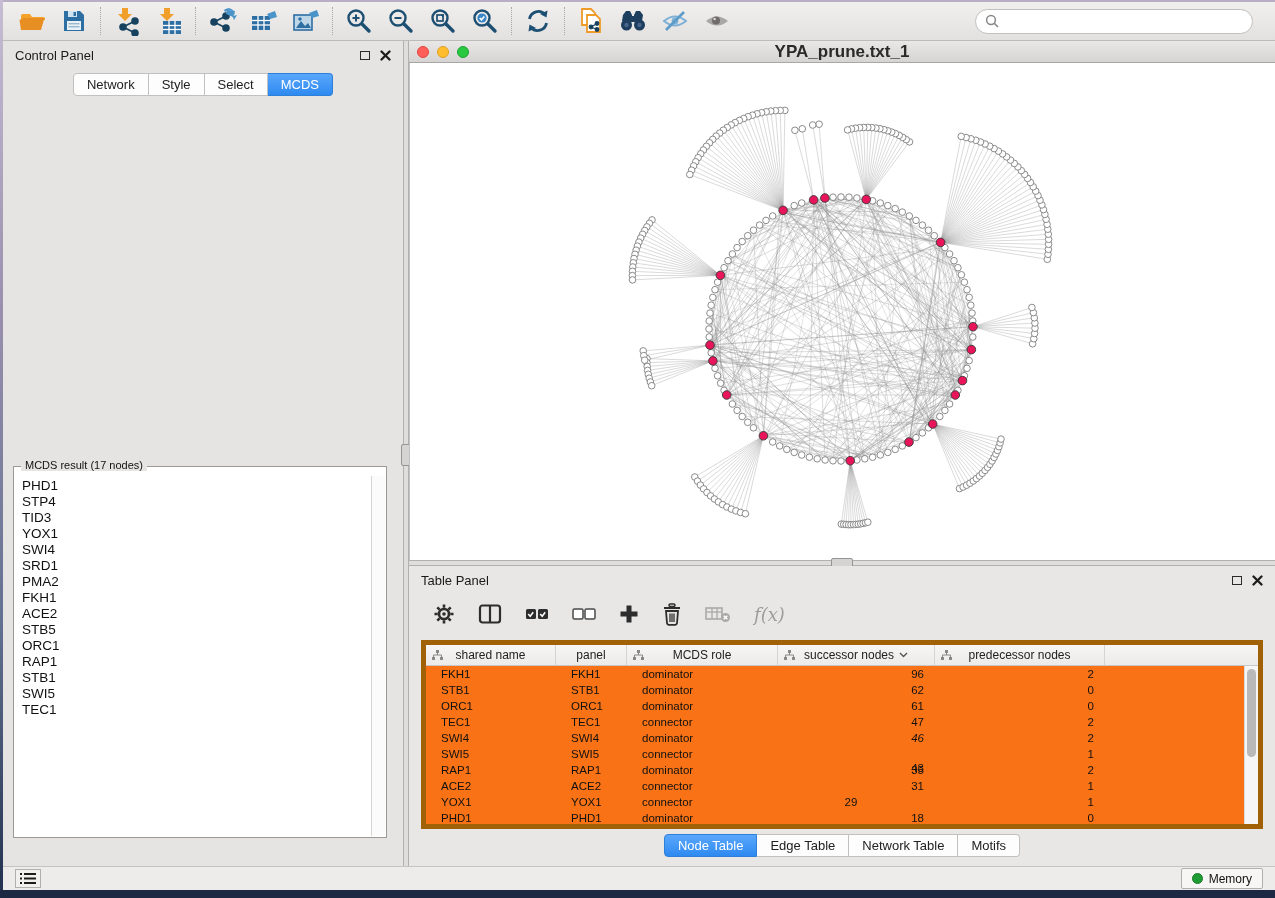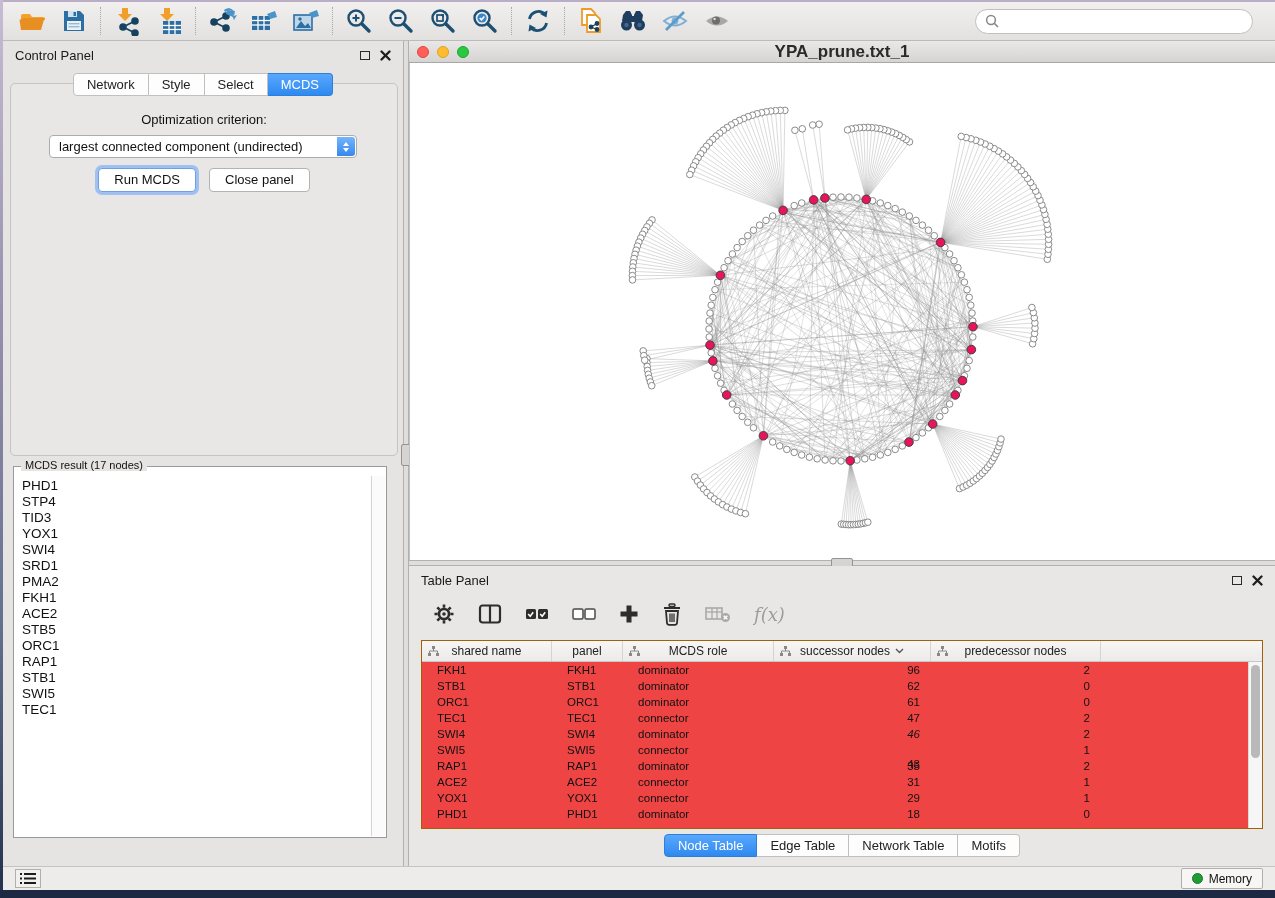--- a/index.html
+++ b/index.html
@@ -81,21 +81,21 @@
   .tl.yellow{background:#ffbd2e;border:1px solid #e0a123;}
   .tl.green{background:#28c840;border:1px solid #1ea433;}
   .net-title{position:absolute;left:0;right:0;text-align:center;font-size:17px;font-weight:700;color:#2a2a2a;}
   .net-canvas{position:absolute;left:0;top:22px;width:866px;height:497px;background:#fff;border-left:1px solid #c4c2c1;}
 
   
   .table-panel{position:absolute;left:409px;top:566px;width:866px;height:300px;background:#e9e7e6;}
   .tp-toolbar{position:absolute;left:10px;top:28px;height:40px;display:flex;align-items:center;gap:23px;padding-left:14px;}
   .tp-ic{display:flex;align-items:center;justify-content:center;}
   .fx-label{font-family:"DejaVu Serif","Liberation Serif",serif;font-style:italic;font-size:18px;color:#9e9c9b;}
-  .ntable{position:absolute;left:12px;right:12px;top:74px;bottom:37px;background:#ef4444;border:1px solid #a16207;}
+  .ntable{position:absolute;left:12px;right:12px;top:74px;bottom:37px;background:#f97316;border:5px solid #a16207;}
   .thead{display:flex;height:21px;background:linear-gradient(#f8f6f5,#edebea);border-bottom:1px solid #c9c7c6;}
   .th{display:flex;align-items:center;justify-content:center;position:relative;border-right:1px solid #d6d4d3;
     font-size:12px;color:#222;gap:5px;flex:none;}
   .th .tree{position:absolute;left:6px;top:5px;}
   .tbody .trow{display:flex;height:16px;align-items:center;}
   .td{font-size:11.5px;color:#111;flex:none;white-space:nowrap;overflow:hidden;}
   .td.left{padding-left:15px;text-align:left;}
   .td.right{padding-right:11px;text-align:right;}
   .tv-scroll{position:absolute;right:0;top:21px;bottom:0;width:14px;background:#f6f6f6;border-left:1px solid #dcdad9;}
   .tv-thumb{position:absolute;left:2px;top:3px;width:9px;height:56%;border-radius:5px;background:#b9b9b9;}
@@ -311,34 +311,20 @@
     </span>
   </div>
 
   <div class="seg">
       <div class="seg-tab">Network</div>
       <div class="seg-tab">Style</div>
       <div class="seg-tab">Select</div>
       <div class="seg-tab active">MCDS</div>
     </div>
 
-  <div class="cp-pane">
-    <div class="opt-label">Optimization criterion:</div>
-    <div class="cp-select">
-      <span>largest connected component (undirected)</span>
-      <span class="cp-stepper">
-        <span class="tri-up"></span>
-          <span class="tri-down"></span>
-      </span>
-    </div>
-    <div class="btn-row">
-      <button class="mac-btn focused">Run MCDS</button>
-      <button class="mac-btn">Close panel</button>
-    </div>
-  </div>
 
   <div class="fieldset">
     <span class="legend">MCDS result (17 nodes)</span>
     <div class="result-list">
         <div>PHD1</div>
         <div>STP4</div>
         <div>TID3</div>
         <div>YOX1</div>
         <div>SWI4</div>
         <div>SRD1</div>
@@ -1340,21 +1326,21 @@
           <div class="td left" style="width: 130px;">ACE2</div>
           <div class="td left" style="width: 71px;">ACE2</div>
           <div class="td left" style="width: 151px;">connector</div>
           <div class="td right" style="width: 157px;">31</div>
           <div class="td right" style="width: 170px;">1</div>
         </div>
         <div class="trow">
           <div class="td left" style="width: 130px;">YOX1</div>
           <div class="td left" style="width: 71px;">YOX1</div>
           <div class="td left" style="width: 151px;">connector</div>
-          <div class="td right" style="width: 157px;">29</div>
+          <div class="td right" style="width: 157px; text-align: center;">29</div>
           <div class="td right" style="width: 170px;">1</div>
         </div>
         <div class="trow">
           <div class="td left" style="width: 130px;">PHD1</div>
           <div class="td left" style="width: 71px;">PHD1</div>
           <div class="td left" style="width: 151px;">dominator</div>
           <div class="td right" style="width: 157px;">18</div>
           <div class="td right" style="width: 170px;">0</div>
         </div>
       </div>

